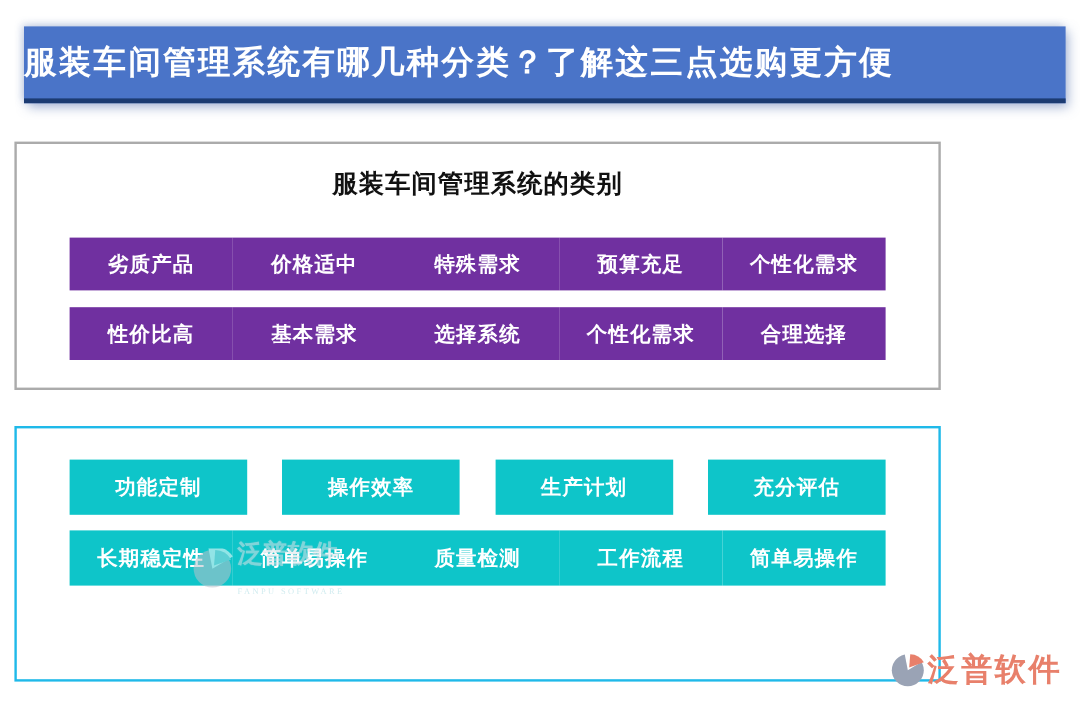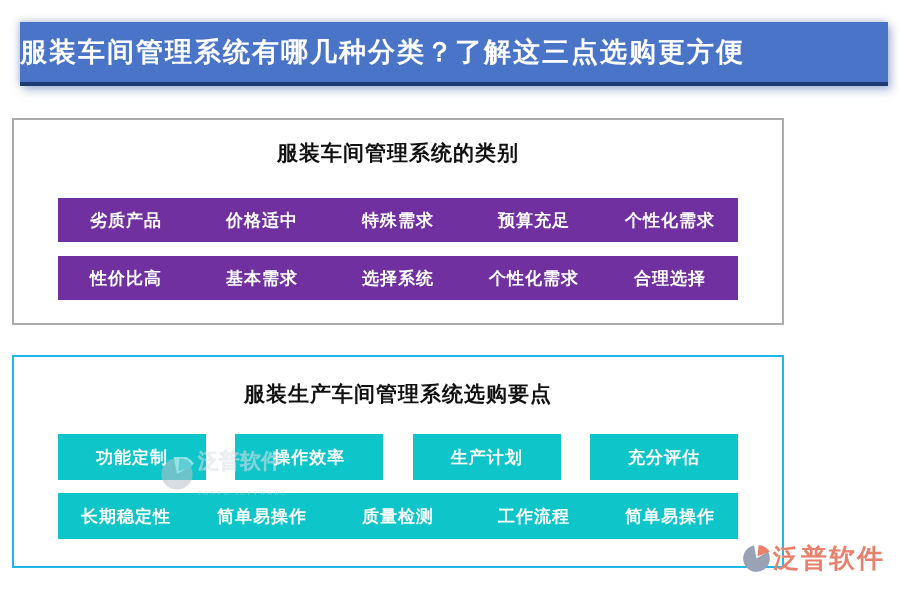--- a/index.html
+++ b/index.html
@@ -77,21 +77,20 @@
     <div class="btn-row btn-row-2">
       <div class="btn">性价比高</div>
       <div class="btn">基本需求</div>
       <div class="btn">选择系统</div>
       <div class="btn">个性化需求</div>
       <div class="btn">合理选择</div>
     </div>
   </div>
 
   <div class="section section-2">
-    <div class="section-title">服装生产车间管理系统选购要点</div>
     <div class="btn-row btn-row-1">
       <div class="btn">功能定制</div>
       <div class="btn">操作效率</div>
       <div class="btn">生产计划</div>
       <div class="btn">充分评估</div>
     </div>
     <div class="btn-row btn-row-2">
       <div class="btn">长期稳定性</div>
       <div class="btn">简单易操作</div>
       <div class="btn">质量检测</div>

